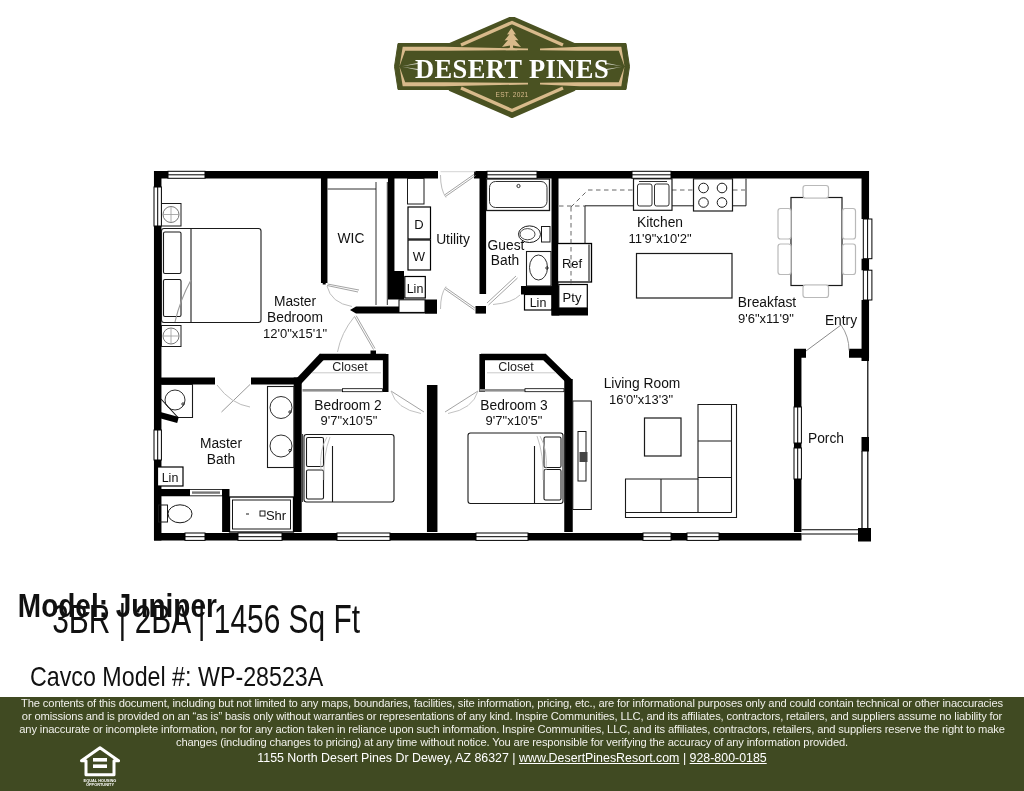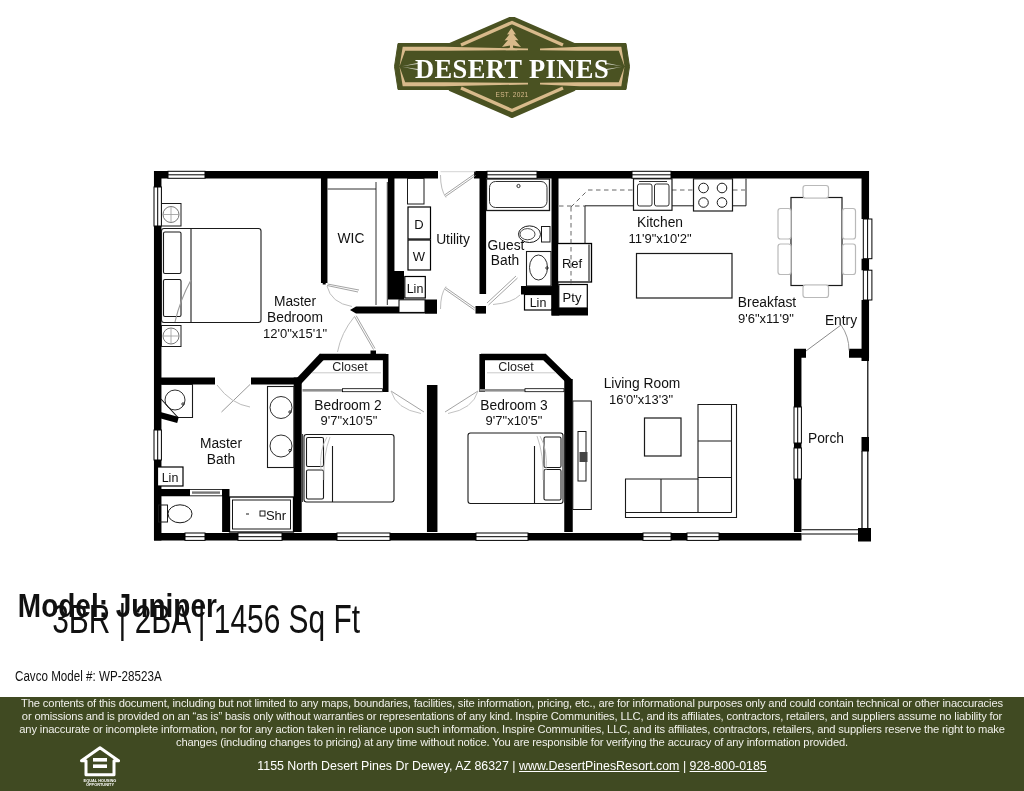--- a/index.html
+++ b/index.html
@@ -4,26 +4,26 @@
 <style>
   html,body{margin:0;padding:0;background:#fff;width:1024px;height:791px;overflow:hidden;}
   body{font-family:"Liberation Sans", sans-serif;position:relative;}
   .abs{position:absolute;}
   #titles div{position:absolute;left:0;width:1024px;text-align:left;color:#111;font-family:"Liberation Sans",sans-serif;}
   #titles span{display:inline-block;transform-origin:50% 50%;white-space:nowrap;}
   #t1{top:588.6px;font-weight:700;font-size:33px;line-height:33px;}
   #t1 span{transform:scaleX(0.848);}
   #t2{top:599px;font-weight:400;font-size:40px;line-height:40px;}
   #t2 span{transform:scaleX(0.747);}
-  #t3{top:666.2px;font-size:14px;line-height:21px;}
+  #t3{top:666.2px;font-size:28px;line-height:21px;}
   #t3 span{transform:scaleX(0.830);}
   *{-webkit-font-smoothing:antialiased;}
   #footer{position:absolute;left:0;top:697px;width:1024px;height:94px;background:#404a22;color:#f0f0ea;}
   #disc{margin-top:0;text-align:center;font-size:11.2px;line-height:13px;letter-spacing:-0.15px;}
-  #addr{text-align:center;font-size:12.4px;margin-top:10px;color:#fff;}
+  #addr{text-align:center;font-size:12.4px;margin-top:2px;color:#fff;}
 </style>
 </head>
 <body>
 
 <svg class="abs" style="left:394px;top:17px" width="236" height="101" viewBox="0 0 236 101">
   <g>
 
     <path d="M56,27.5 L118,0.5 L180,27.5 Z" fill="#4a5222" stroke="#4a5222" stroke-width="3" stroke-linejoin="round"></path>
 
     <path d="M56,72.5 L118,99.5 L180,72.5 Z" fill="#4a5222" stroke="#4a5222" stroke-width="3" stroke-linejoin="round"></path>

